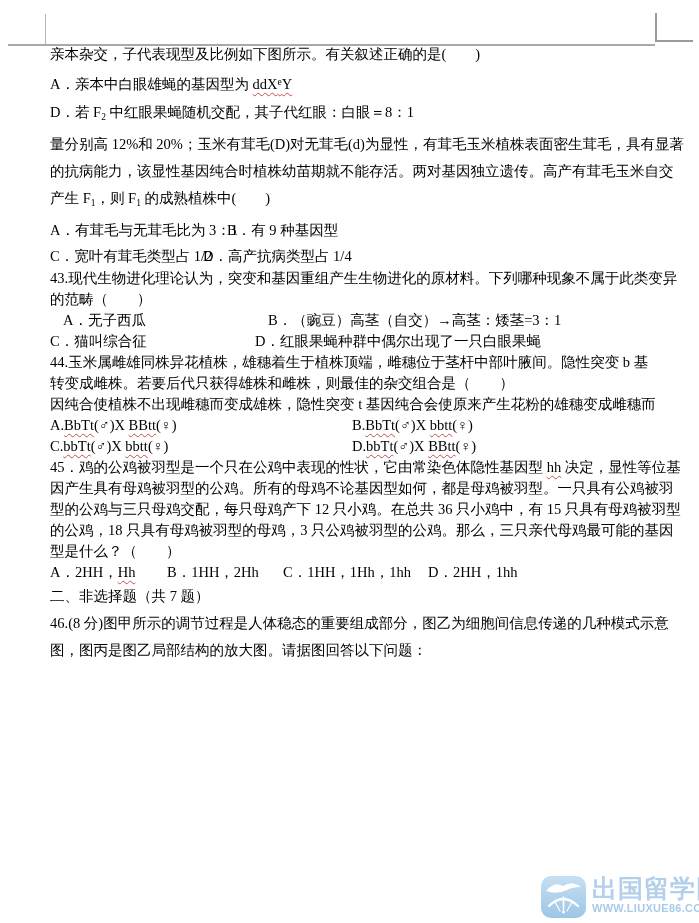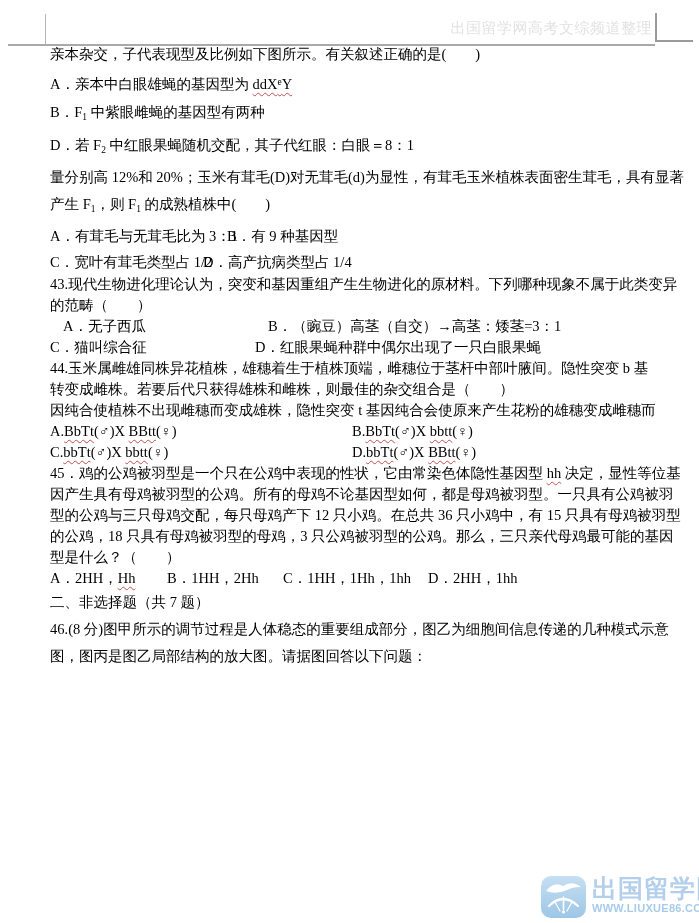--- a/index.html
+++ b/index.html
@@ -61,32 +61,31 @@
     font-family: "Liberation Sans", "DejaVu Sans", sans-serif;
     font-weight: bold; font-size: 11px; line-height: 13px;
     color: #a8cbe9; letter-spacing: 0.3px; white-space: nowrap;
   }
 </style>
 </head>
 <body>
 
 <div class="page">
 
-  <span class="watermark">出国留学网高考文综频道整理</span>
   <div class="hline-left"></div>
   <div class="hrule-main"></div>
   <div class="vline-right"></div>
   <div class="hrule-right"></div>
 
   <div class="doc-body">
       <div class="line a"><span>亲本杂交，子代表现型及比例如下图所示。有关叙述正确的是(　　)</span></div>
       <div class="line a"><span>A．亲本中白眼雄蝇的基因型为 </span><span class="wavy"><span>ddX</span><span class="sup">e</span><span>Y</span></span></div>
-      <div class="line a"><span>B．F</span><span class="sub">1</span><span> 中紫眼雌蝇的基因型有两种</span></div>
       <div class="line a"><span>D．若 F</span><span class="sub">2</span><span> 中红眼果蝇随机交配，其子代红眼：白眼＝8：1</span></div>
       <div class="line b"><span>量分别高 12%和 20%；玉米有茸毛(D)对无茸毛(d)为显性，有茸毛玉米植株表面密生茸毛，具有显著</span></div>
+      <div class="line b"><span>的抗病能力，该显性基因纯合时植株幼苗期就不能存活。两对基因独立遗传。高产有茸毛玉米自交</span></div>
       <div class="line b"><span>产生 F</span><span class="sub">1</span><span>，则 F</span><span class="sub">1</span><span> 的成熟植株中(　　)</span></div>
       <div class="line b"><span class="col" style="width: 177px;"><span>A．有茸毛与无茸毛比为 3：1</span></span><span class="col"><span>B．有 9 种基因型</span></span></div>
       <div class="line c"><span class="col" style="width: 153px;"><span>C．宽叶有茸毛类型占 1/2</span></span><span class="col"><span>D．高产抗病类型占 1/4</span></span></div>
       <div class="line d"><span>43.现代生物进化理论认为，突变和基因重组产生生物进化的原材料。下列哪种现象不属于此类变异</span></div>
       <div class="line d"><span>的范畴（　　）</span></div>
       <div class="line d"><span class="col" style="width: 205px; margin-left: 13px;"><span>A．无子西瓜</span></span><span class="col"><span>B．（豌豆）高茎（自交）→高茎：矮茎=3：1</span></span></div>
       <div class="line d"><span class="col" style="width: 205px;"><span>C．猫叫综合征</span></span><span class="col"><span>D．红眼果蝇种群中偶尔出现了一只白眼果蝇</span></span></div>
       <div class="line d"><span>44.玉米属雌雄同株异花植株，雄穗着生于植株顶端，雌穗位于茎杆中部叶腋间。隐性突变 b 基</span></div>
       <div class="line d"><span>转变成雌株。若要后代只获得雄株和雌株，则最佳的杂交组合是（　　）</span></div>
       <div class="line d"><span>因纯合使植株不出现雌穗而变成雄株，隐性突变 t 基因纯合会使原来产生花粉的雄穗变成雌穗而</span></div>

